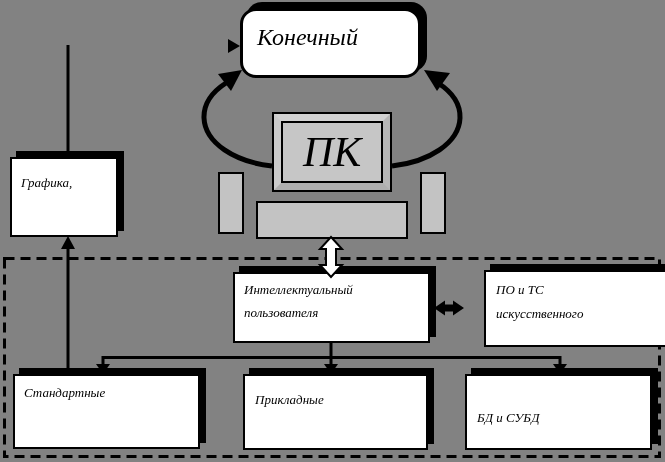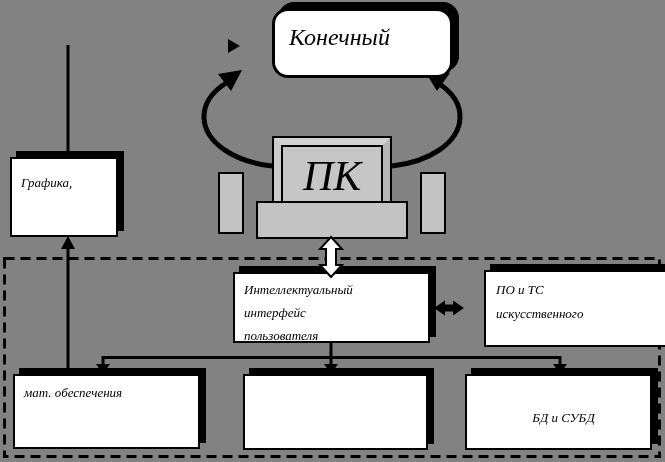--- a/index.html
+++ b/index.html
@@ -17,21 +17,21 @@
     font-size:13px;line-height:23px;
   }
   .box .tline{display:block;white-space:nowrap;}
   .rounded{
     border-radius:16px;border-width:3px;overflow:hidden;
     box-shadow:6px -6px 0 0 #000;
   }
   .rounded .tline{font-size:24px;line-height:41px;}
   .monitor{
     position:absolute;left:272px;top:112px;width:120px;height:80px;
-    border:2px solid #000;background:#c3c3c3;box-sizing:border-box;margin-top:24px;
+    border:2px solid #000;background:#c3c3c3;box-sizing:border-box;
   }
   .monitor-frame{
     width:100%;height:100%;box-sizing:border-box;
     border:7px solid #c3c3c3;
     border-top-color:#d2d2d2;border-left-color:#cbcbcb;
     border-right-color:#b6b6b6;border-bottom-color:#aeaeae;
   }
   .monitor-screen{
     width:100%;height:100%;box-sizing:border-box;
     border:2px solid #000;background:#c6c6c6;
@@ -62,21 +62,21 @@
 
   <line x1="103" y1="357.5" x2="560" y2="357.5" stroke="#000" stroke-width="3"></line>
   <line x1="331" y1="343" x2="331" y2="368" stroke="#000" stroke-width="3"></line>
   <line x1="103" y1="356" x2="103" y2="368" stroke="#000" stroke-width="3"></line>
   <line x1="560" y1="356" x2="560" y2="368" stroke="#000" stroke-width="3"></line>
   <polygon points="103,374 96,364 110,364" fill="#000"></polygon>
   <polygon points="331,374 324,364 338,364" fill="#000"></polygon>
   <polygon points="560,374 553,364 567,364" fill="#000"></polygon>
 </svg>
 
-<div class="box rounded" style="left:240px;top:8px;width:181px;height:70px;padding:6px 0 0 14px;margin-left:32px;">
+<div class="box rounded" style="left:240px;top:8px;width:181px;height:70px;padding:6px 0 0 14px;">
   <span class="tline">Конечный</span>
   <span class="tline">пользователь</span>
 </div>
 
 <div class="monitor">
   <div class="monitor-frame">
     <div class="monitor-screen">
       <span>ПК</span>
     </div>
   </div>
@@ -85,37 +85,37 @@
 <div class="periph" style="left:218px;top:172px;width:26px;height:62px;"></div>
 <div class="periph" style="left:420px;top:172px;width:26px;height:62px;"></div>
 <div class="periph" style="left:256px;top:201px;width:152px;height:38px;"></div>
 
 <div class="box" style="left:10px;top:157px;width:108px;height:80px;padding:7px 0 4px 9px;line-height:33px;">
   <span class="tline">Графика,</span>
 </div>
 
 <div class="box" style="left:233px;top:272px;width:197px;height:71px;padding:4px 0 0 9px;">
   <span class="tline">Интеллектуальный</span>
-  <span class="tline">интерфейс</span>
   <span class="tline">пользователя</span>
 </div>
 
 <div class="box" style="left:484px;top:270px;width:188px;height:77px;padding:6px 0 0 10px;line-height:24px;">
   <span class="tline">ПО и ТС</span>
   <span class="tline">искусственного</span>
 </div>
 
 <div class="box" style="left:13px;top:374px;width:187px;height:75px;padding:6px 0 0 9px;line-height:22px;">
-  <span class="tline">мат. обеспечения</span>
+  <span class="tline">Стандартные</span>
 </div>
 
 <div class="box" style="left:243px;top:374px;width:185px;height:76px;padding:8px 0 0 10px;line-height:32px;">
+  <span class="tline">Прикладные</span>
 </div>
 
-<div class="box" style="left:465px;top:374px;width:187px;height:76px;padding:30px 0 12px 10px;text-align:center;">
+<div class="box" style="left:465px;top:374px;width:187px;height:76px;padding:30px 0 12px 10px;">
   <span class="tline">БД и СУБД</span>
 </div>
 
 <svg class="layer top" viewBox="0 0 665 462" xmlns="http://www.w3.org/2000/svg">
 
   <path d="M331,237 L342,249 L336,249 L336,265 L342,265 L331,277 L320,265 L326,265 L326,249 L320,249 Z" fill="#ffffff" stroke="#000" stroke-width="2"></path>
 
   <path d="M434,308 L445,300.5 L445,304.5 L453,304.5 L453,300.5 L464,308 L453,315.5 L453,311.5 L445,311.5 L445,315.5 Z" fill="#000000"></path>
 </svg>
 

